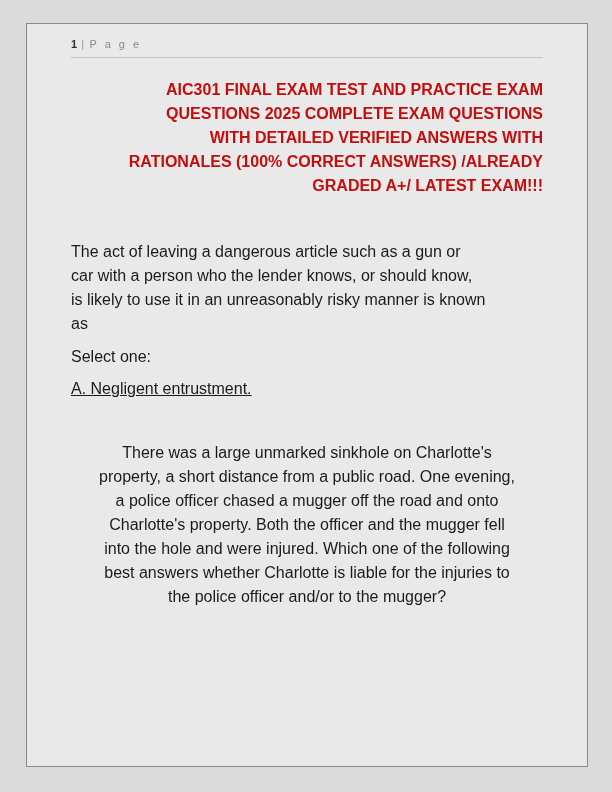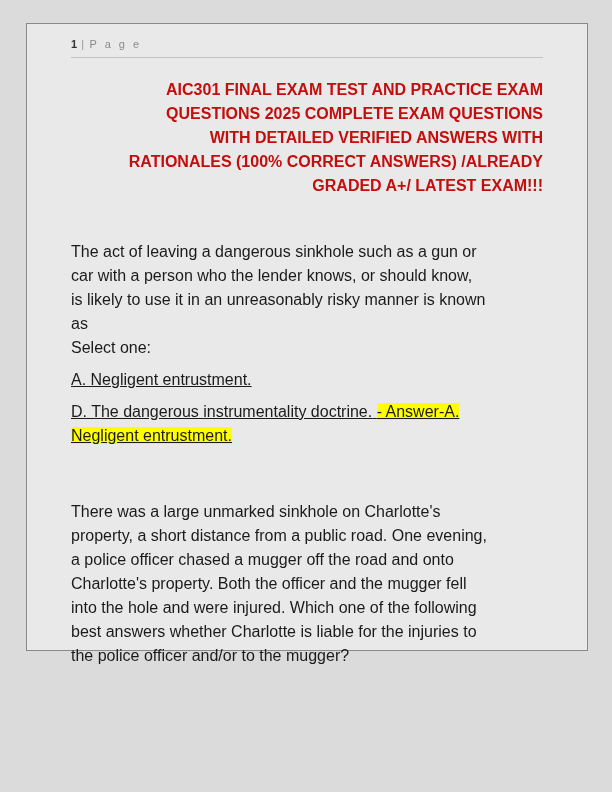--- a/index.html
+++ b/index.html
@@ -12,21 +12,21 @@
     background: #dbdbdb;
     position: relative;
     font-family: "Liberation Sans", sans-serif;
     overflow: hidden;
   }
   .page {
     position: absolute;
     left: 26px;
     top: 23px;
     width: 562px;
-    height: 628px;
+    height: 744px;
     background: #e9e9e9;
     border: 1px solid #8a8a8a;
     box-sizing: border-box;
   }
   .content {
     padding: 13px 44px 0 44px;
   }
   .header {
     font-size: 11px;
     line-height: 14px;
@@ -57,53 +57,51 @@
   p {
     margin: 0;
   }
   .para {
     font-size: 16px;
     line-height: 24px;
     color: #1b1b1b;
     white-space: pre-line;
   }
   .q1-text { margin-top: 42px; }
-  .select-label { }
+  .select-label { margin-top: 9px; }
   .option { margin-top: 8px; text-decoration: underline; }
-  .q2-text { margin-top: 52px; }
+  .q2-text { margin-top: 40px; text-align: center; }
   mark.answer {
     background: #ffff00;
     color: #1b1b1b;
   }
 </style>
 </head>
 <body>
 
 <div class="page">
   <div class="content">
 
     <div class="header"><span class="page-num">1</span><span class="sep">|</span><span class="page-label">P a g e</span></div>
 
     <div class="doc-title">AIC301 FINAL EXAM TEST AND PRACTICE EXAM
 QUESTIONS 2025 COMPLETE EXAM QUESTIONS
 WITH DETAILED VERIFIED ANSWERS WITH
 RATIONALES (100% CORRECT ANSWERS) /ALREADY
 GRADED A+/ LATEST EXAM!!!</div>
 
-    <p class="para q1-text">The act of leaving a dangerous sinkhole such as a gun or
+    <p class="para q1-text">The act of leaving a dangerous article such as a gun or
 car with a person who the lender knows, or should know,
 is likely to use it in an unreasonably risky manner is known
 as</p>
 
     <p class="para select-label">Select one:</p>
 
     <p class="para option">A. Negligent entrustment.</p>
 
-    <p class="para option"><span>D. The dangerous instrumentality doctrine.</span> <mark class="answer">- Answer-A.
-Negligent entrustment.</mark></p>
 
     <p class="para q2-text">There was a large unmarked sinkhole on Charlotte's
 property, a short distance from a public road. One evening,
 a police officer chased a mugger off the road and onto
 Charlotte's property. Both the officer and the mugger fell
 into the hole and were injured. Which one of the following
 best answers whether Charlotte is liable for the injuries to
 the police officer and/or to the mugger?</p>
 
   </div>

